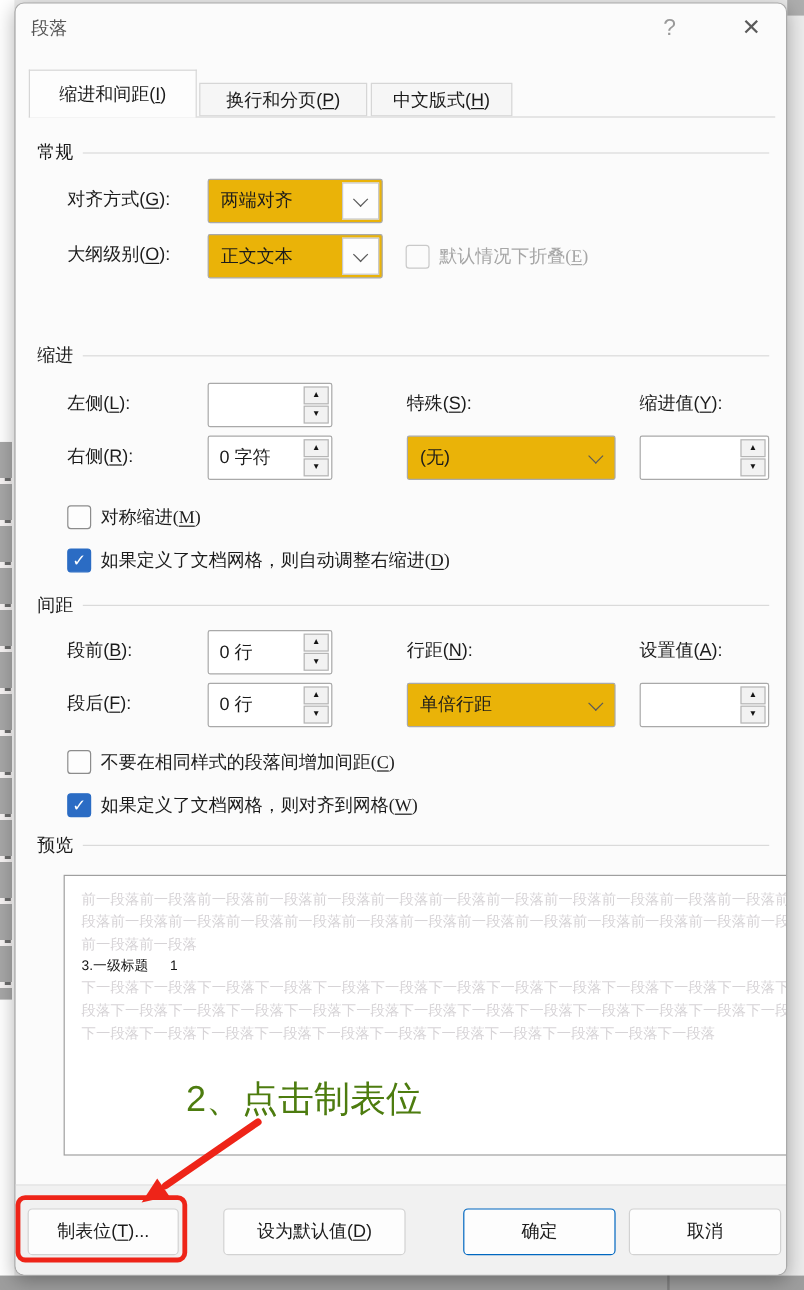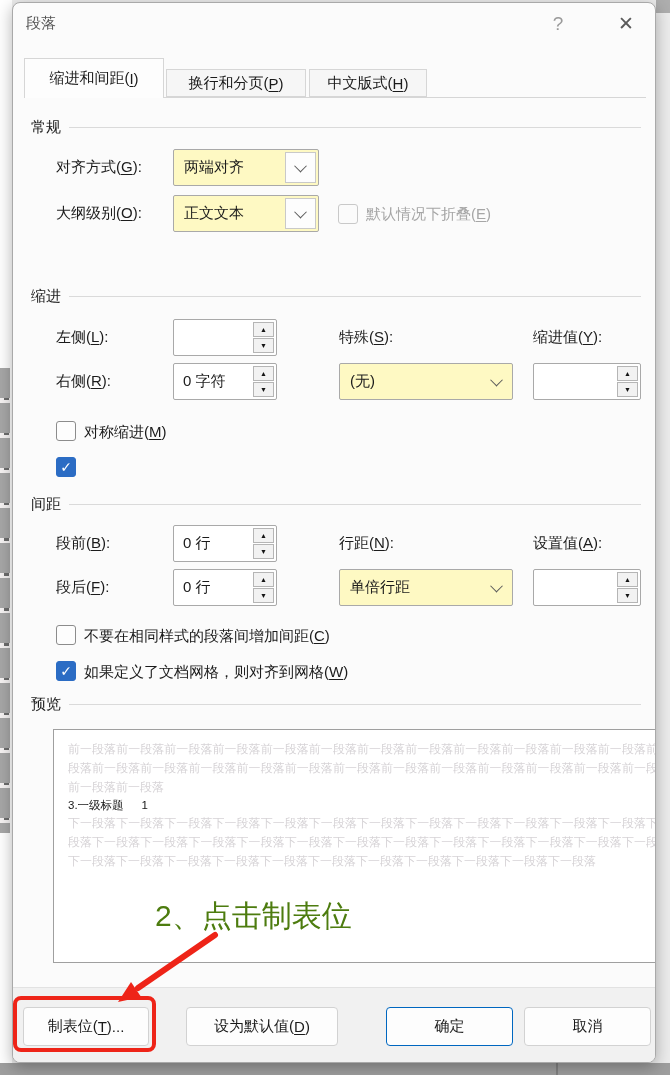--- a/index.html
+++ b/index.html
@@ -47,21 +47,21 @@
 
   
   .sect{position:absolute;left:18px;width:610px;display:flex;align-items:center;gap:8px;font-size:15px;}
   .sect-line{flex:1;height:0;border-top:1px solid #dadada;}
 
   
   .lbl{position:absolute;font-size:15px;line-height:20px;white-space:nowrap;}
   .lbl.dim{color:#a6a6a6;}
 
   
-  .combo{position:absolute;height:37px;background:#fef9c3;border:1px solid #a9a9a9;
+  .combo{position:absolute;height:37px;background:#eab308;border:1px solid #a9a9a9;
     border-radius:2px;box-sizing:border-box;display:flex;align-items:center;}
   .cval{font-size:15px;padding-left:10px;white-space:nowrap;}
   .chevbox{position:absolute;right:2px;top:2px;bottom:2px;width:29px;
     border:1px solid #c9c9c9;display:flex;align-items:center;justify-content:center;background:#fdfdfd;}
   .chevplain{position:absolute;right:11px;top:0;bottom:0;display:flex;align-items:center;}
   .chev{width:8px;height:8px;border-right:1.6px solid #5a5a5a;border-bottom:1.6px solid #5a5a5a;
     transform:rotate(45deg) translate(-1px,-1px);}
 
   
   .field{position:absolute;height:37px;background:#ffffff;border:1px solid #a9a9a9;
@@ -69,21 +69,21 @@
   .fval{position:absolute;left:9px;top:0;bottom:0;display:flex;align-items:center;font-size:15px;white-space:nowrap;}
   .spin{position:absolute;right:2px;top:2px;bottom:2px;width:21px;display:flex;flex-direction:column;gap:1px;}
   .spin-btn{flex:1;border:1px solid #b5b5b5;background:#f2f2f2;box-sizing:border-box;
     display:flex;align-items:center;justify-content:center;font-size:7px;color:#141414;}
 
   
   .cb{position:absolute;width:20px;height:20px;background:#fdfdfd;border:1px solid #8c8c8c;
     border-radius:3px;box-sizing:border-box;display:flex;align-items:center;justify-content:center;}
   .cb.checked{background:#2b6cc4;border-color:#2b6cc4;color:#ffffff;font-size:14px;}
   .cb.disabled{border-color:#c9c9c9;background:#fbfbfb;}
-  .cblbl{position:absolute;font-size:15px;line-height:20px;white-space:nowrap;}
+  .cblbl{position:absolute;font-size:15px;line-height:20px;white-space:nowrap;font-family:Liberation Serif, serif;}
 
   
   .preview-box{position:absolute;left:40px;top:726px;width:630px;height:234px;background:#ffffff;
     border:1px solid #9f9f9f;box-sizing:border-box;padding:10px 12px 0 14px;overflow:hidden;}
   .pv-gray{font-size:12px;line-height:19px;color:#d6d3d6;word-break:break-all;text-align:justify;}
   .pv-head{font-size:11.5px;line-height:17px;color:#161616;}
   .pv-tab{margin-left:18px;}
 
   
   .footer{position:absolute;left:0;right:0;top:984px;height:77px;background:#f1f1f1;border-top:1px solid #e2e2e2;}
@@ -178,20 +178,21 @@
       <span class="spin-btn">▼</span>
     </span>
   </div>
 
   <div class="cb" style="left:43px;top:418px;"></div>
   <div class="cblbl" style="left:71px;top:419px;">对称缩进(<u>M</u>)</div>
 
   <div class="cb checked" style="left:43px;top:454px;">
       <span>✓</span>
     </div>
+  <div class="cblbl" style="left:71px;top:455px;">如果定义了文档网格，则自动调整右缩进(<u>D</u>)</div>
 
   <div class="sect" style="top:492px;">
     <span class="sect-t">间距</span>
     <span class="sect-line"></span>
   </div>
 
   <div class="lbl" style="left:43px;top:530px;">段前(<u>B</u>):</div>
   <div class="field" style="left:160px;top:522px;width:104px;">
     <span class="fval">0 行</span>
     <span class="spin">

